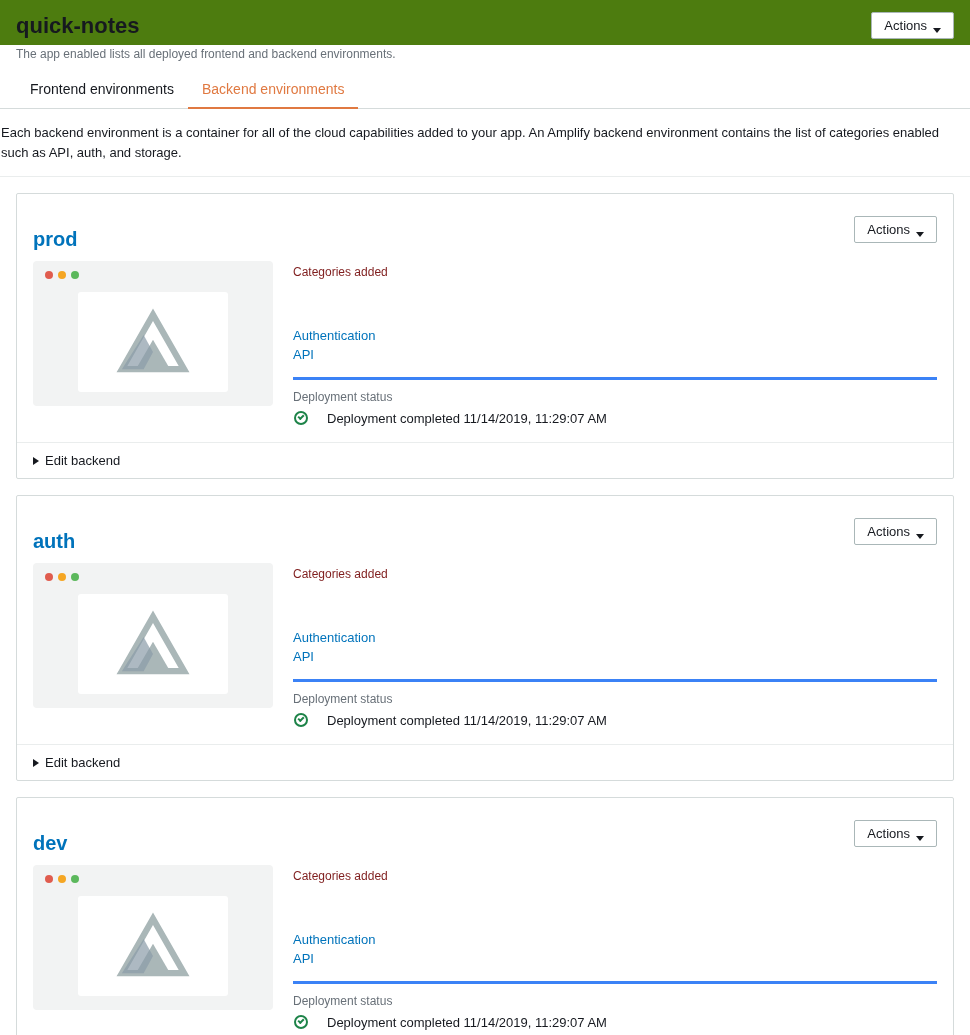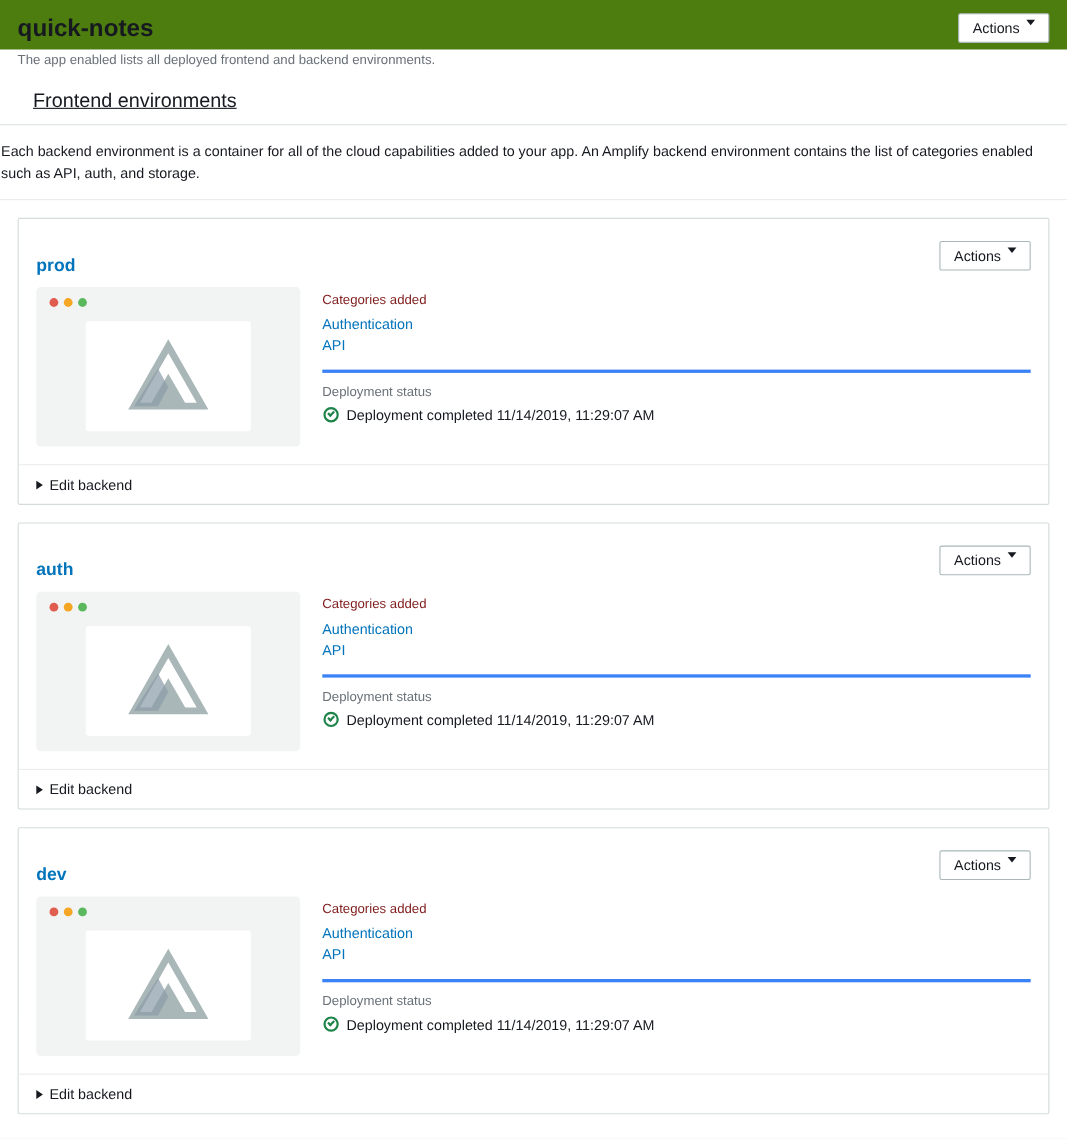--- a/index.html
+++ b/index.html
@@ -28,21 +28,21 @@
       font-weight: 700;
       color: #16191f;
     }
     .app-subtitle {
       font-size: 12px;
       color: #687078;
       padding: 2px 16px 10px 16px;
     }
     .actions-btn {
       display: inline-flex;
-      align-items: flex-start;
+      align-items: flex-end;
       gap: 6px;
       border: 1px solid #aab7b8;
       background: #fff;
       padding: 5px 12px;
       font-size: 13px;
       cursor: pointer;
       color: #16191f;
       border-radius: 2px;
     }
     .chevron-down {
@@ -53,26 +53,25 @@
       display: inline-block;
     }
     .tabs-bar {
       display: flex;
       border-bottom: 1px solid #d5dbdb;
       padding: 0 16px;
       background: #fff;
     }
     .tab {
       padding: 10px 14px;
-      font-size: 18px;
+      font-size: 14px;
       cursor: pointer;
       color: #16191f;
       border-bottom: 2px solid transparent;
       margin-bottom: -1px;
-      text-decoration: underline;
     }
     .tab.active {
       color: #e07941;
       border-bottom: 2px solid #e07941;
       font-weight: 500;
     }
     .tab.inactive {
       color: #16191f;
     }
     .description-bar {
@@ -89,21 +88,21 @@
       border: 1px solid #d5dbdb;
       border-radius: 2px;
     }
     .env-header {
       display: flex;
       align-items: center;
       justify-content: space-between;
       padding: 14px 16px 10px 16px;
     }
     .env-name {
-      font-size: 16px;
+      font-size: 20px;
       font-weight: 600;
       color: #0073bb;
       margin-top: 20px;
     }
     .env-body {
       display: flex;
       padding: 0 16px 16px 16px;
       gap: 20px;
     }
     .env-preview {
@@ -163,39 +162,40 @@
     .cat-col {
       display: flex;
       flex-direction: column;
       gap: 4px;
       padding-right: 24px;
       border-right: 1px solid #d5dbdb;
       margin-right: 24px;
     }
     .cat-col:last-child {
       border-right: none;
+      margin-top: 41px;
     }
     .cat-link {
       color: #0073bb;
       font-size: 13px;
       cursor: pointer;
       text-decoration: none;
     }
     .deployment-label {
       font-size: 12px;
       color: #687078;
       margin-bottom: 6px;
       border-top: 3px solid #3b82f6;
       padding-top: 10px;
       margin-top: 15px;
     }
     .deployment-status {
       display: flex;
       align-items: center;
-      gap: 6px;
+      gap: 18px;
       font-size: 13px;
     }
     .status-icon {
       display: inline-flex;
       align-items: center;
       justify-content: center;
       width: 16px;
       height: 16px;
     }
     .check-circle {
@@ -239,20 +239,21 @@
     <h1 class="app-title">quick-notes</h1>
     <button class="actions-btn">
       <span>Actions</span>
       <span class="chevron-down"></span>
     </button>
   </div>
   <div class="app-subtitle">The app enabled lists all deployed frontend and backend environments.</div>
 
   <div class="tabs-bar">
     <div class="tab inactive">Frontend environments</div>
+    <div class="tab active">Backend environments</div>
   </div>
 
   <div class="description-bar">Each backend environment is a container for all of the cloud capabilities added to your app. An Amplify backend environment contains the list of categories enabled such as API, auth, and storage.</div>
 
   <div id="env-container">
       <div class="env-section">
     <div class="env-header">
       <span class="env-name">prod</span>
       <button class="actions-btn">
         <span>Actions</span>

